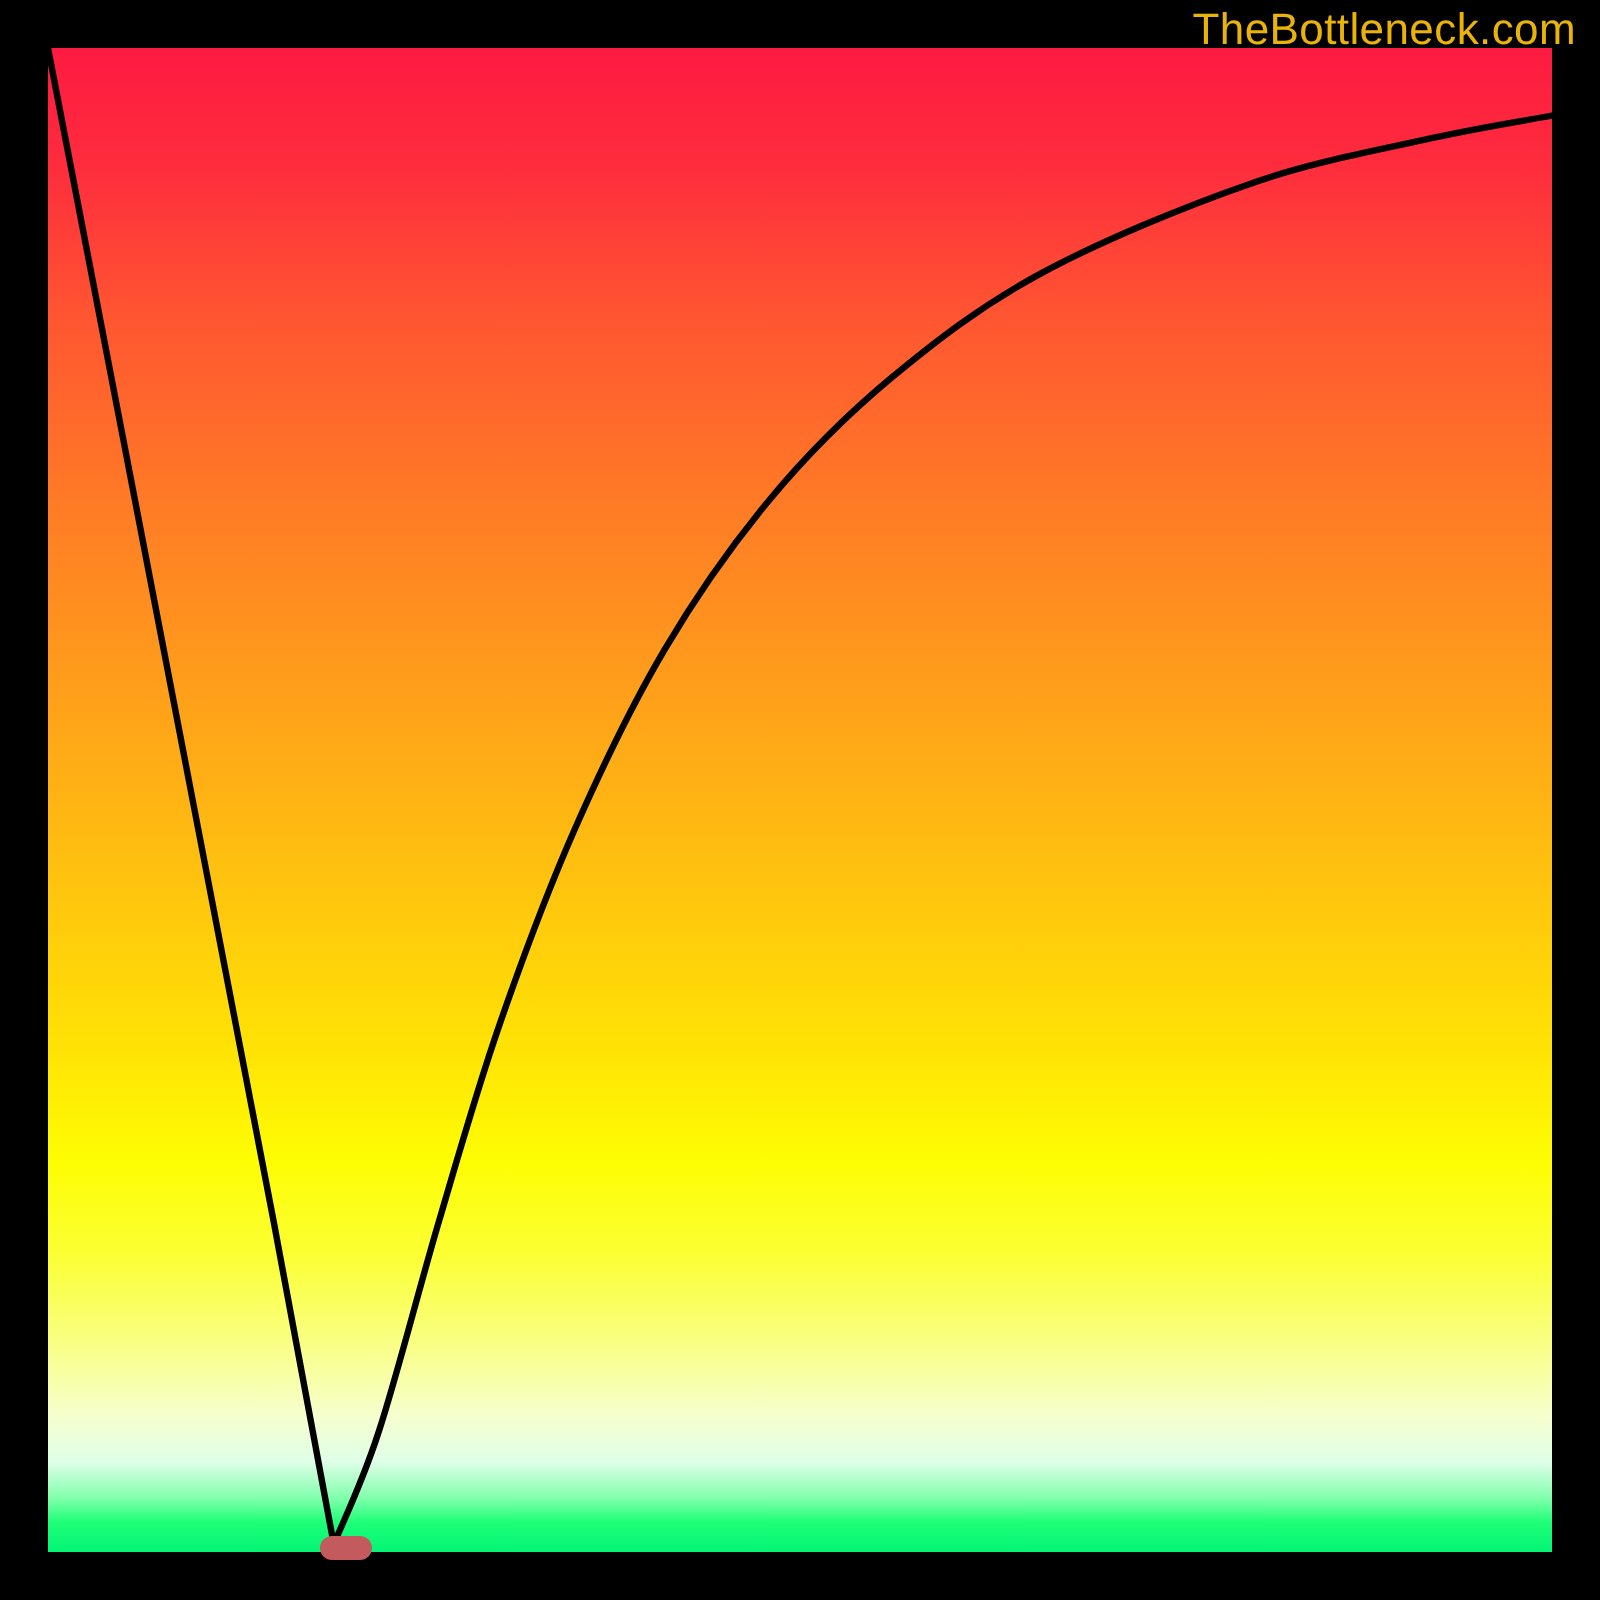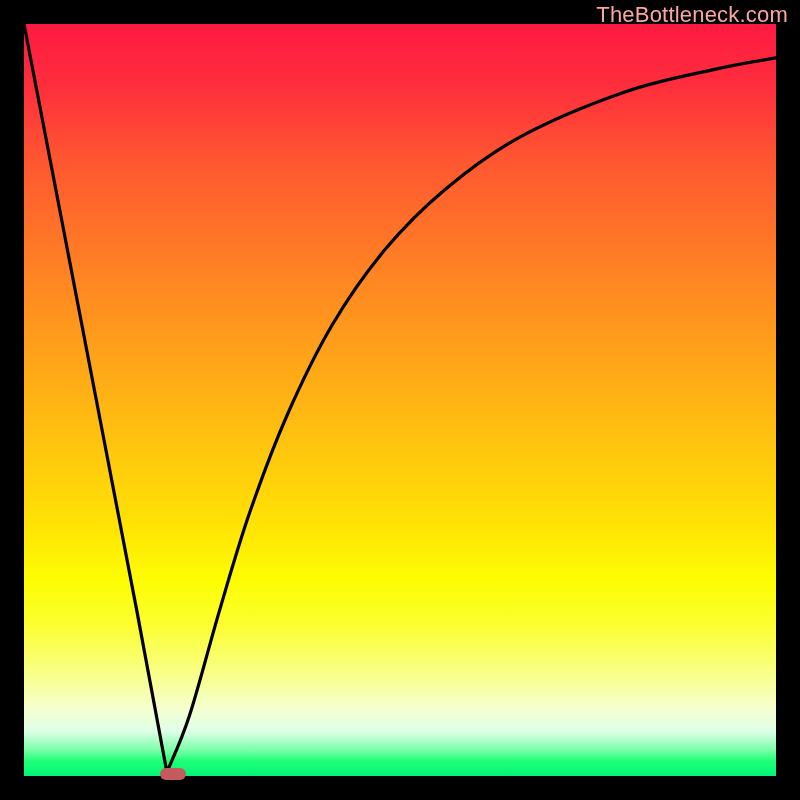--- a/index.html
+++ b/index.html
@@ -53,21 +53,21 @@
     position: absolute;
     background: #c25a5e;
     border-radius: 6px;
   }
   .watermark {
     position: absolute;
     top: 2px;
     right: 12px;
     font-family: Arial, Helvetica, sans-serif;
     font-size: 22px;
-    color: #fca5a5;
+    color: #eab308;
     letter-spacing: 0.2px;
     margin-left: 24px;
   }
 </style>
 </head>
 <body>
 
 <div class="frame">
 
   <div class="plot"></div>

